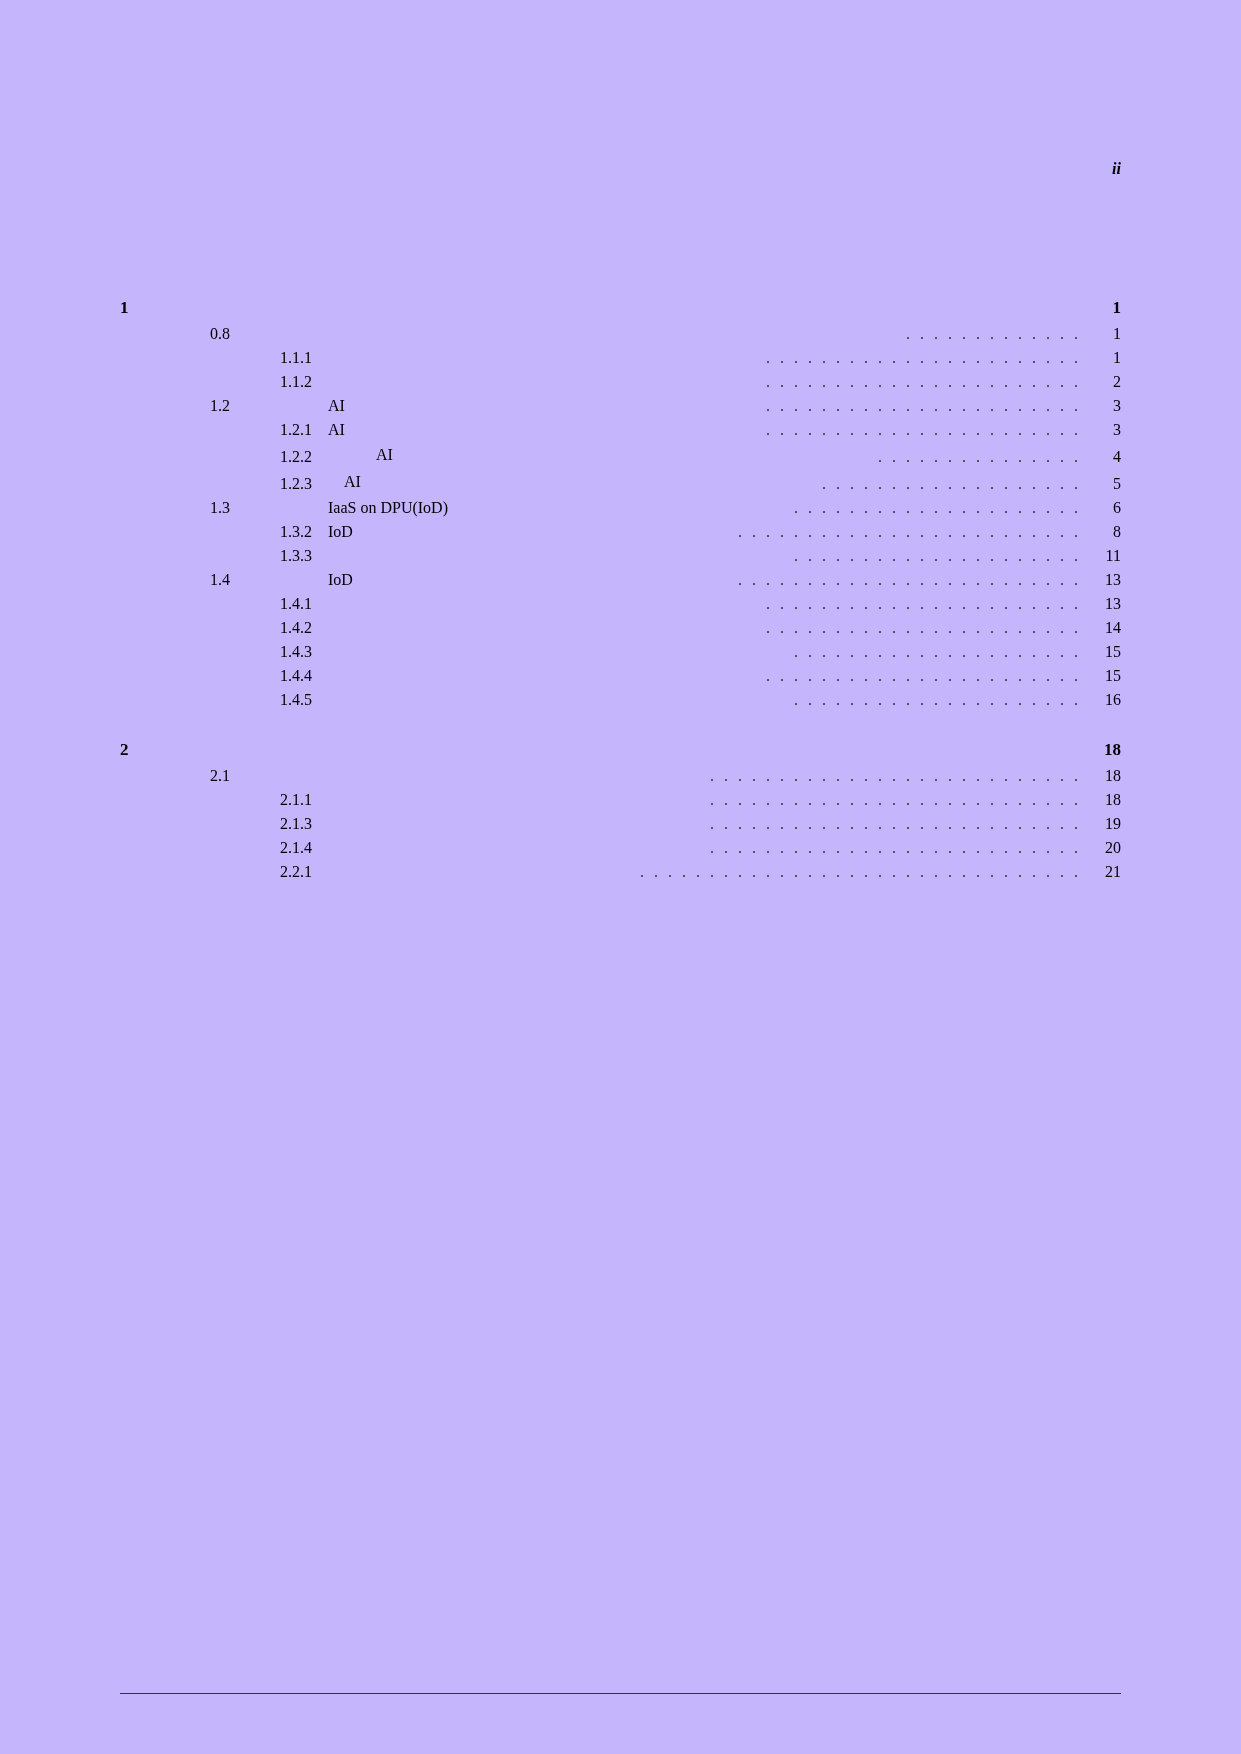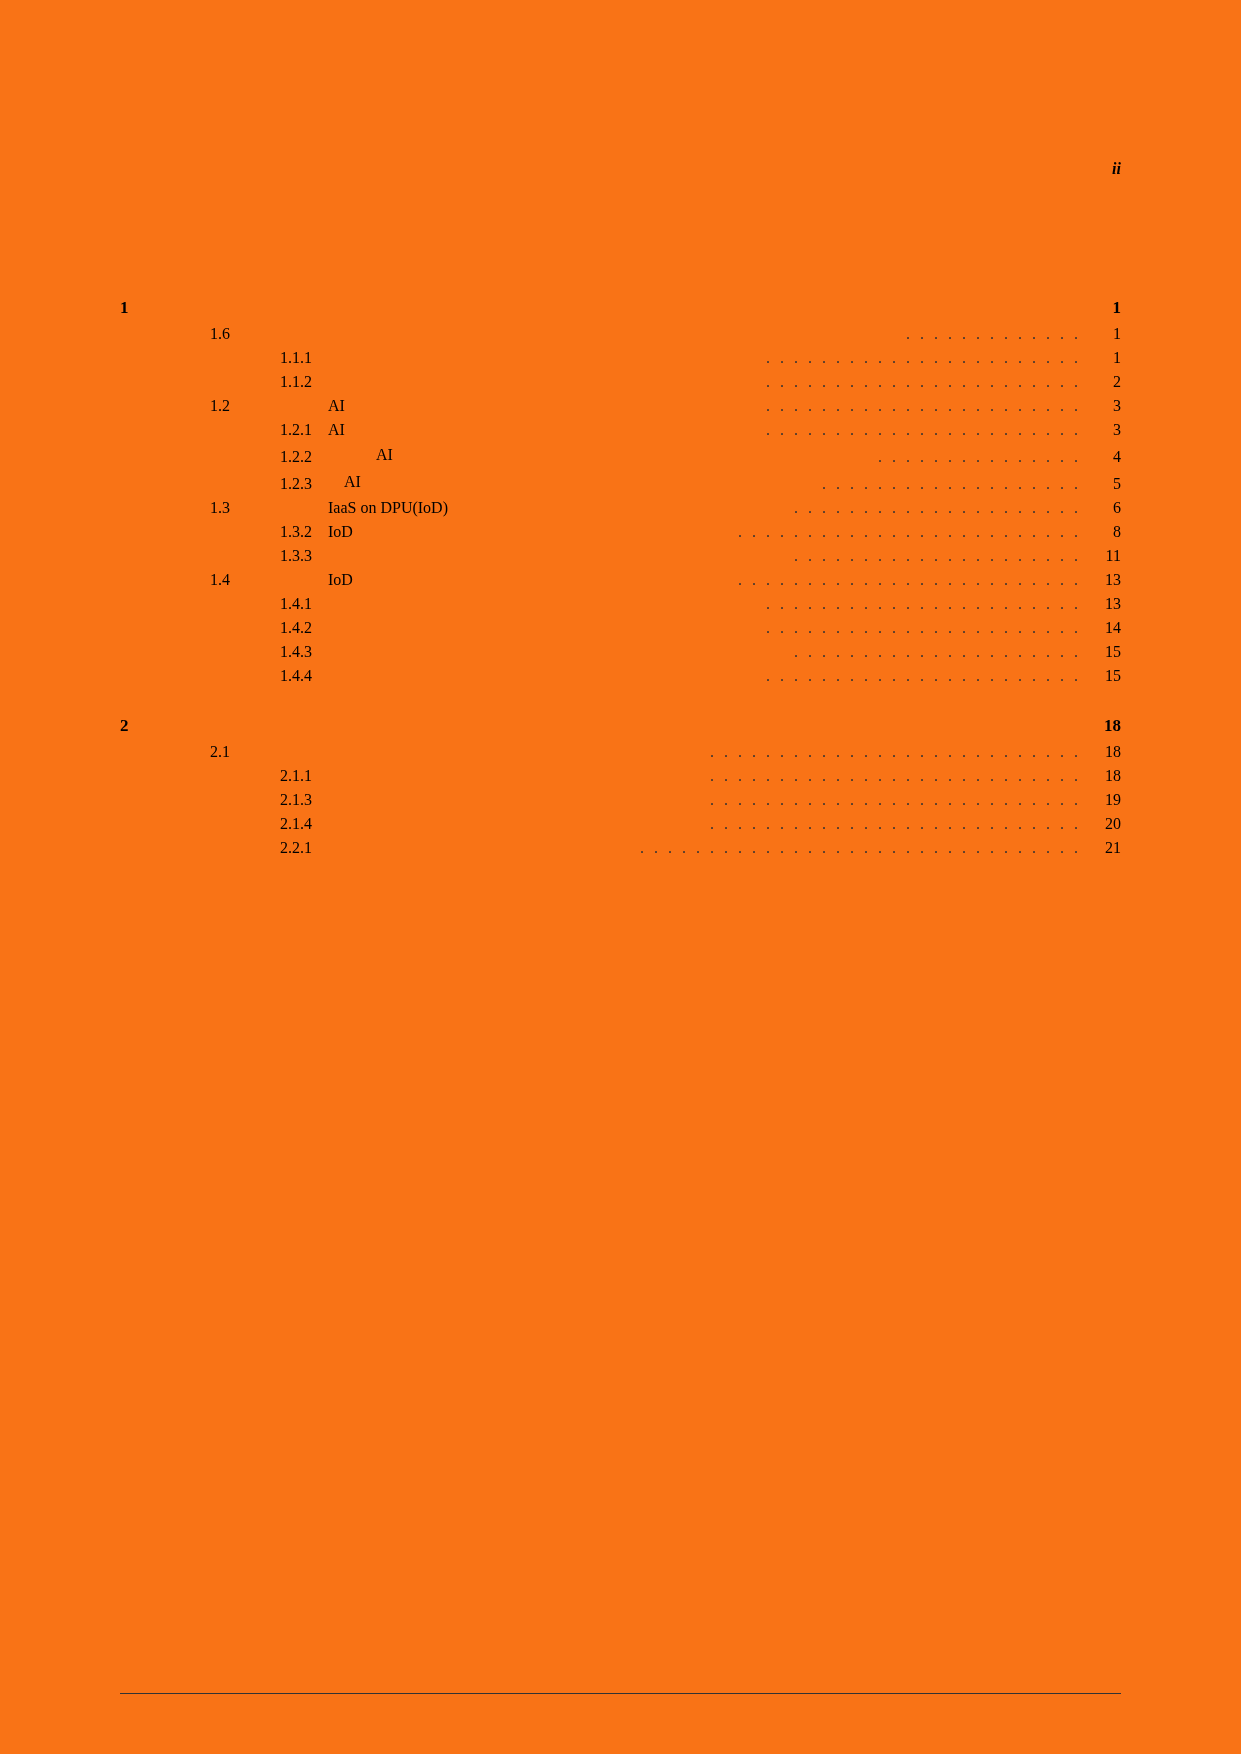--- a/index.html
+++ b/index.html
@@ -13,21 +13,21 @@
       display: flex;
       justify-content: center;
       align-items: flex-start;
       min-height: 100vh;
       font-family: 'Times New Roman', Times, serif;
     }
 
     .page {
       width: 1241px;
       min-height: 1754px;
-      background: #f97316;
+      background: #c4b5fd;
       position: relative;
       padding: 80px 120px 40px 120px;
     }
 
     .page-number {
       position: absolute;
       top: 160px;
       right: 120px;
       font-size: 16px;
       font-weight: bold;
@@ -130,21 +130,21 @@
         <td class="col-num"><strong>1</strong></td>
         <td class="col-sub1"></td>
         <td class="col-sub2"></td>
         <td class="col-label"></td>
         <td class="col-dots"></td>
         <td class="col-page"><strong>1</strong></td>
       </tr>
 
       <tr>
         <td class="col-num"></td>
-        <td class="col-sub1">1.6</td>
+        <td class="col-sub1">0.8</td>
         <td class="col-sub2"></td>
         <td class="col-label"></td>
         <td class="col-dots dots">. . . . . . . . . . . . .</td>
         <td class="col-page">1</td>
       </tr>
 
       <tr>
         <td class="col-num"></td>
         <td class="col-sub1"></td>
         <td class="col-sub2">1.1.1</td>
@@ -264,20 +264,28 @@
 
       <tr>
         <td class="col-num"></td>
         <td class="col-sub1"></td>
         <td class="col-sub2">1.4.4</td>
         <td class="col-label"></td>
         <td class="col-dots dots">. . . . . . . . . . . . . . . . . . . . . . .</td>
         <td class="col-page">15</td>
       </tr>
 
+      <tr>
+        <td class="col-num"></td>
+        <td class="col-sub1"></td>
+        <td class="col-sub2">1.4.5</td>
+        <td class="col-label"></td>
+        <td class="col-dots dots">. . . . . . . . . . . . . . . . . . . . .</td>
+        <td class="col-page">16</td>
+      </tr>
 
       <tr class="spacer-row">
         <td colspan="6"></td>
       </tr>
 
       <tr class="section-heading">
         <td class="col-num"><strong>2</strong></td>
         <td class="col-sub1"></td>
         <td class="col-sub2"></td>
         <td class="col-label"></td>

